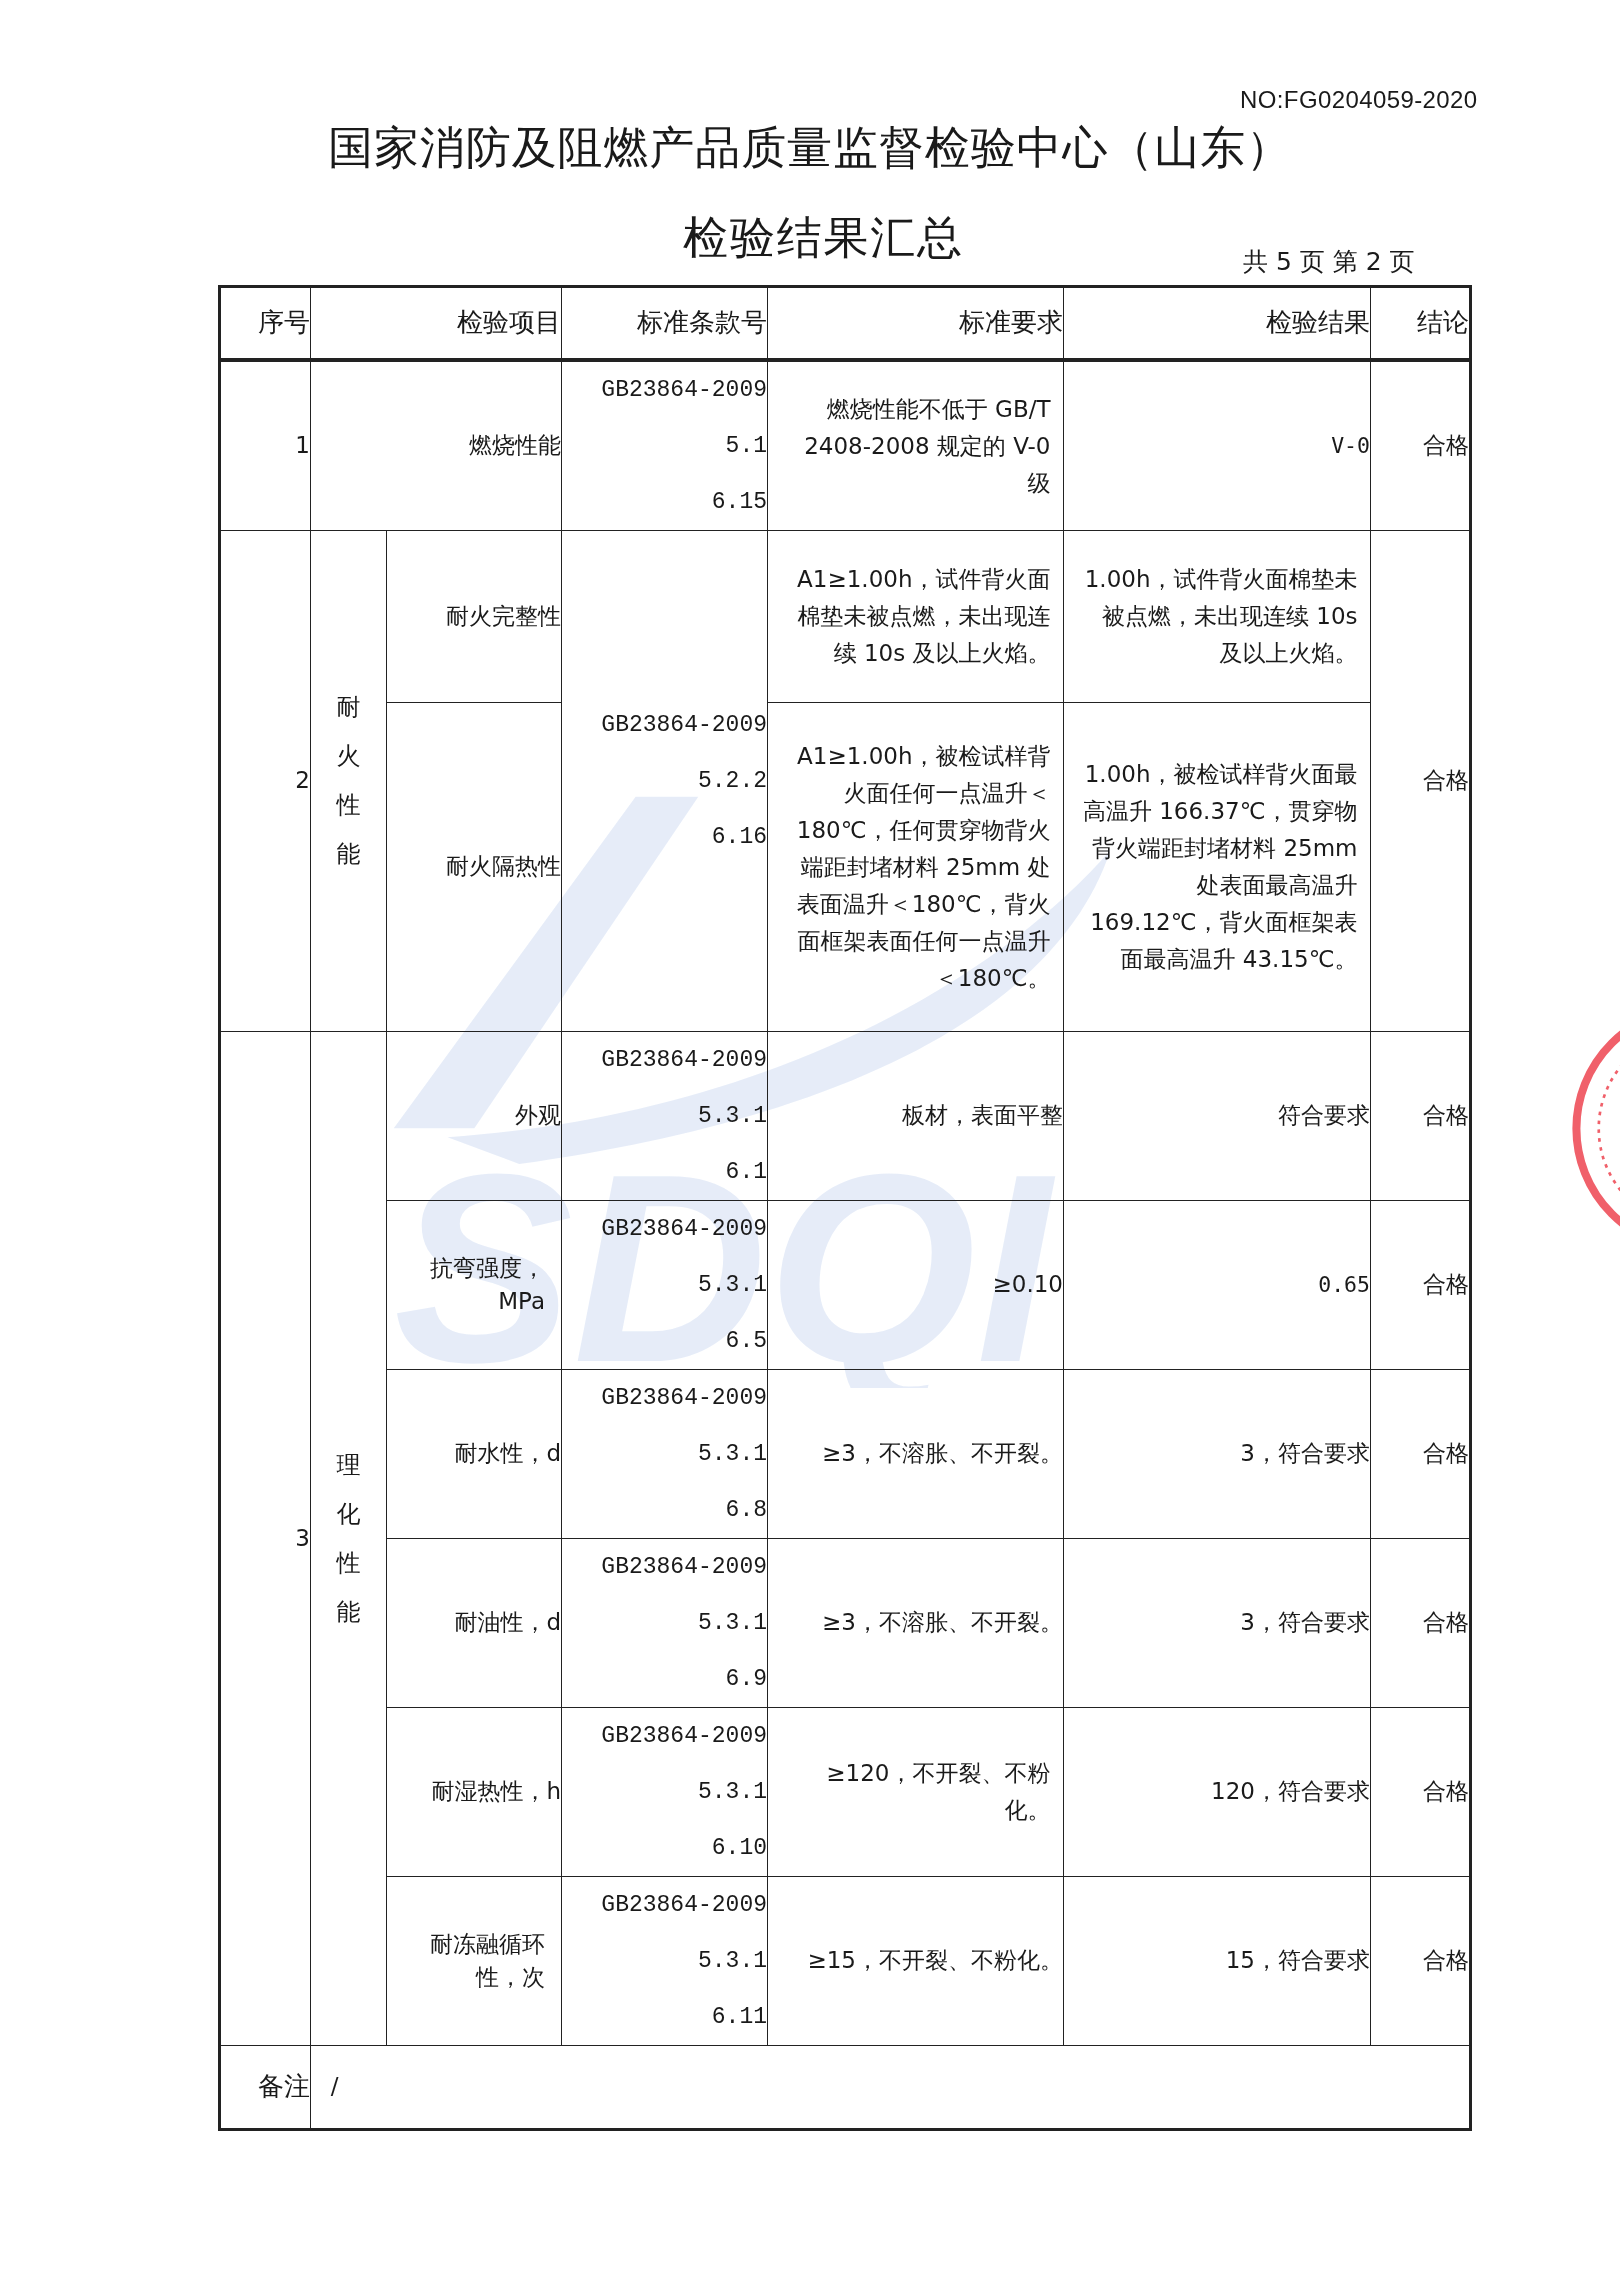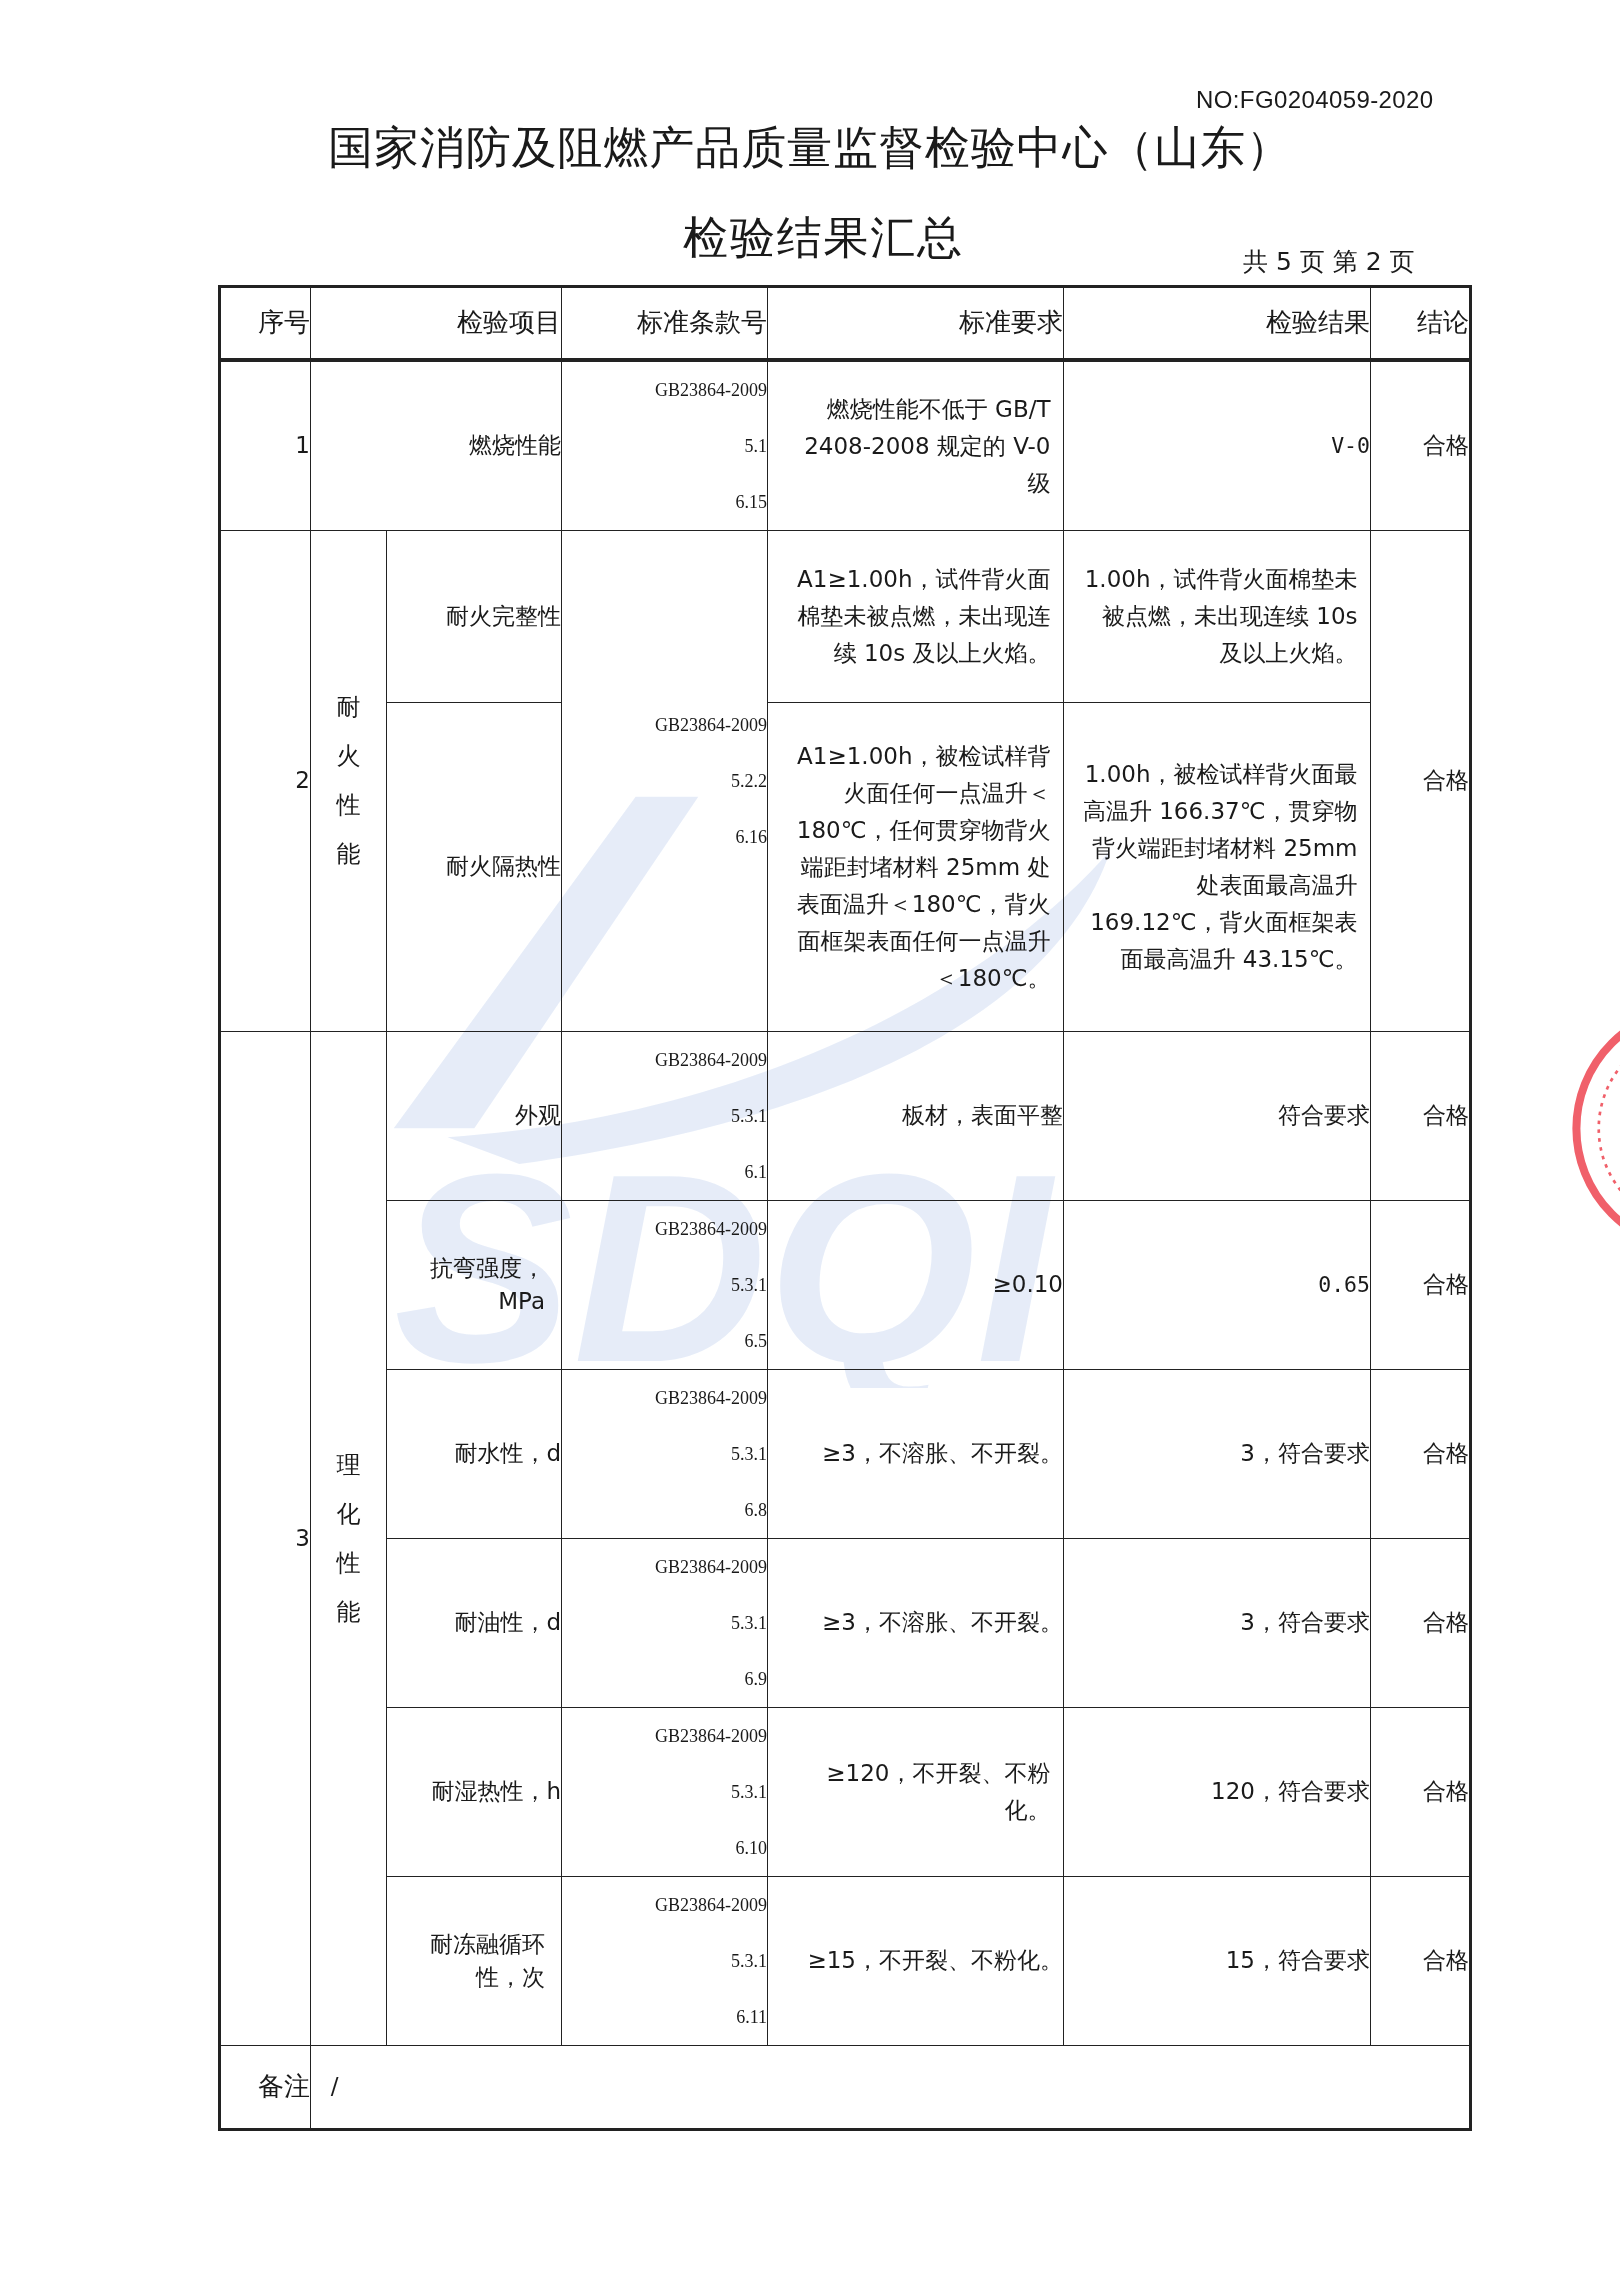--- a/index.html
+++ b/index.html
@@ -1,38 +1,38 @@
 <!DOCTYPE html>
 <html style="font-size:14.3px"><head>
 <meta charset="utf-8">
 <style>
   html, body { margin: 0; padding: 0; background: #ffffff; }
   body { width: 1620px; height: 2291px; position: relative; overflow: hidden;
          font-family: "DejaVu Sans", "Liberation Sans", sans-serif; color: #1a1a1a; }
-  .report-no { position: absolute; left: 1196px; top: 86px; font-size: 24px;
+  .report-no { position: absolute; left: 1240px; top: 86px; font-size: 24px;
                font-family: "Liberation Sans", sans-serif; letter-spacing: 0.4px; }
   .title1 { position: absolute; left: 0; width: 1620px; top: 118px; text-align: center;
             font-size: 45px; box-sizing: border-box; letter-spacing: 0.9px; }
   .title2 { position: absolute; left: 0; width: 1620px; top: 184px; text-align: center;
             font-size: 45px; padding-left: 27px; box-sizing: border-box; letter-spacing: 1.8px; margin-top: 24px; }
   .page-info { position: absolute; left: 1243px; top: 245px; font-size: 25px; }
 
   .watermark { position: absolute; left: 340px; top: 743px; width: 842px; height: 645px;
                pointer-events: none; opacity: 0.9; }
   .stamp { position: absolute; left: 1563px; top: 994px; width: 134px; height: 269px;
            pointer-events: none; }
 
   table.report { position: absolute; left: 218px; top: 285px; width: 1251px;
                  border-collapse: collapse; table-layout: fixed; border: 3.6px solid #222;
                  font-size: 23px; background: transparent; }
   table.report td, table.report th { border: 1.8px solid #222; text-align: right;
                  vertical-align: middle; padding: 0; font-weight: normal; line-height: 1.45; }
   table.report thead th { height: 70px; font-size: 26px; border-bottom: 4.5px solid #222; }
   .mono { font-family: "DejaVu Sans Mono", "Liberation Mono", monospace; font-size: 21.5px; }
-  .clause { line-height: 56px; font-family: Liberation Serif, serif; font-size: 18px; }
+  .clause { line-height: 56px; font-family: Liberation Mono, monospace; font-size: 23px; }
   .left { text-align: right; padding: 0 12.5px !important; line-height: 37px !important; }
   .vert { width: 1em; margin: 16px auto; line-height: 49px; font-size: 24px; }
   .remark-label { font-size: 26px; }
   td.remark-val { text-align: left !important; padding-left: 19.7px !important; }
 </style>
 </head>
 <body>
 
 <div class="report-no">NO:FG0204059-2020</div>
 <div class="title1">国家消防及阻燃产品质量监督检验中心（山东）</div>

